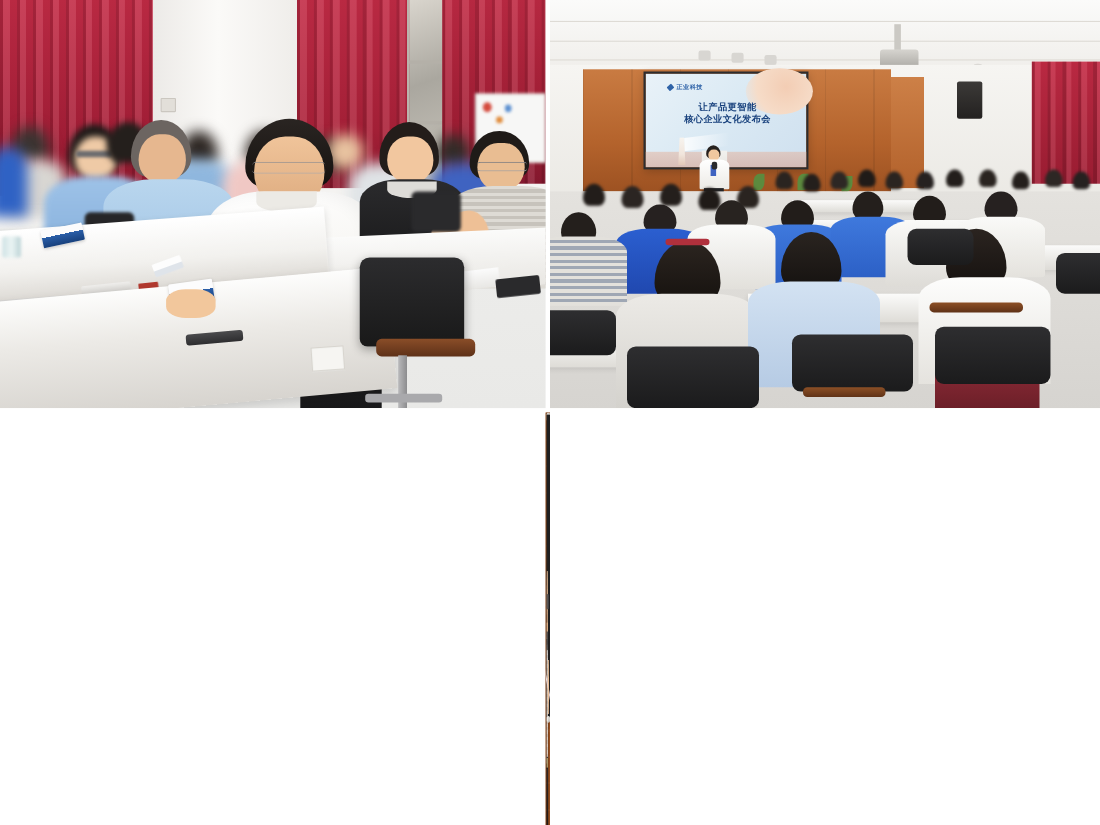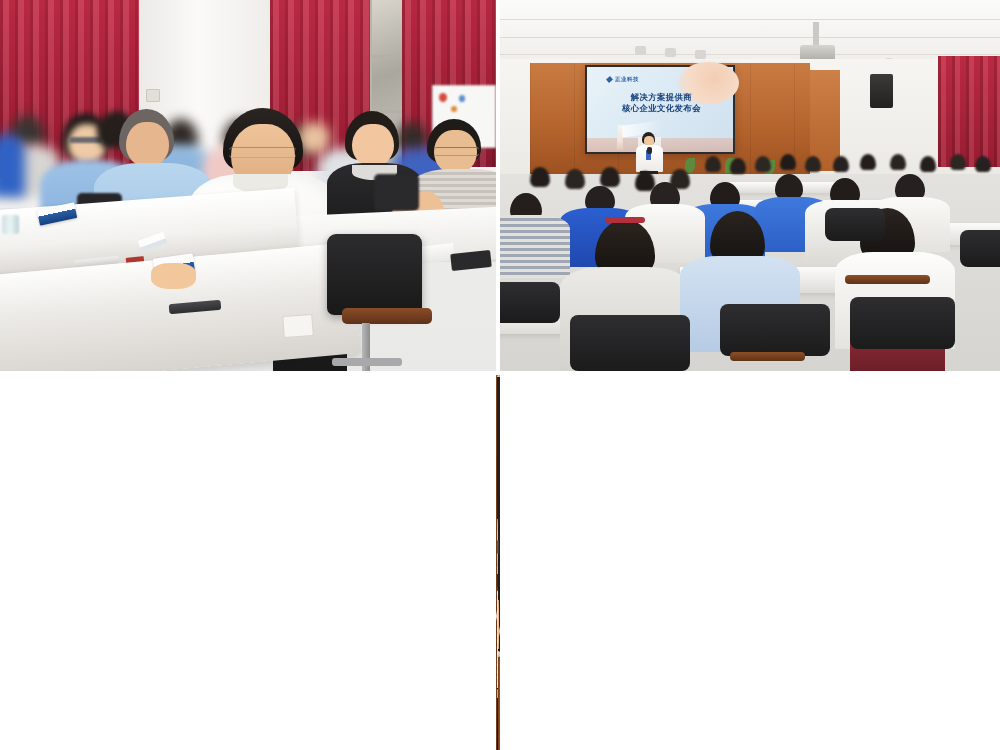--- a/index.html
+++ b/index.html
@@ -358,21 +358,21 @@
     <div class="abs curtainR"></div>
     <div class="abs speakerbox"></div>
 
     <div class="abs screen">
       <div class="scr-blob"></div>
       <div class="scr-logo">
         <span class="logo-mark" style="width:7px;height:7px;background:#2f63a8;clip-path:polygon(0 50%,50% 0,100% 50%,50% 100%);"></span>
         <span style="color:#2f63a8;font-size:5.5px;font-weight:bold;letter-spacing:.5px;">正业科技</span>
       </div>
       <div class="scr-title">
-        <div>解决方案提供商</div>
+        <div>让产品更智能</div>
         <div>核心企业文化发布会</div>
       </div>
       <div class="scr-sea"></div>
       <div class="scr-ray"></div>
       <div class="scr-house"></div>
     </div>
 
     <div class="abs podium"></div>
 
     <div class="abs" style="left:28.4%;top:35.6%;width:2.6%;height:3.2%;background:#26211e;border-radius:50% 50% 30% 30%/66% 66% 34% 34%;"></div>

